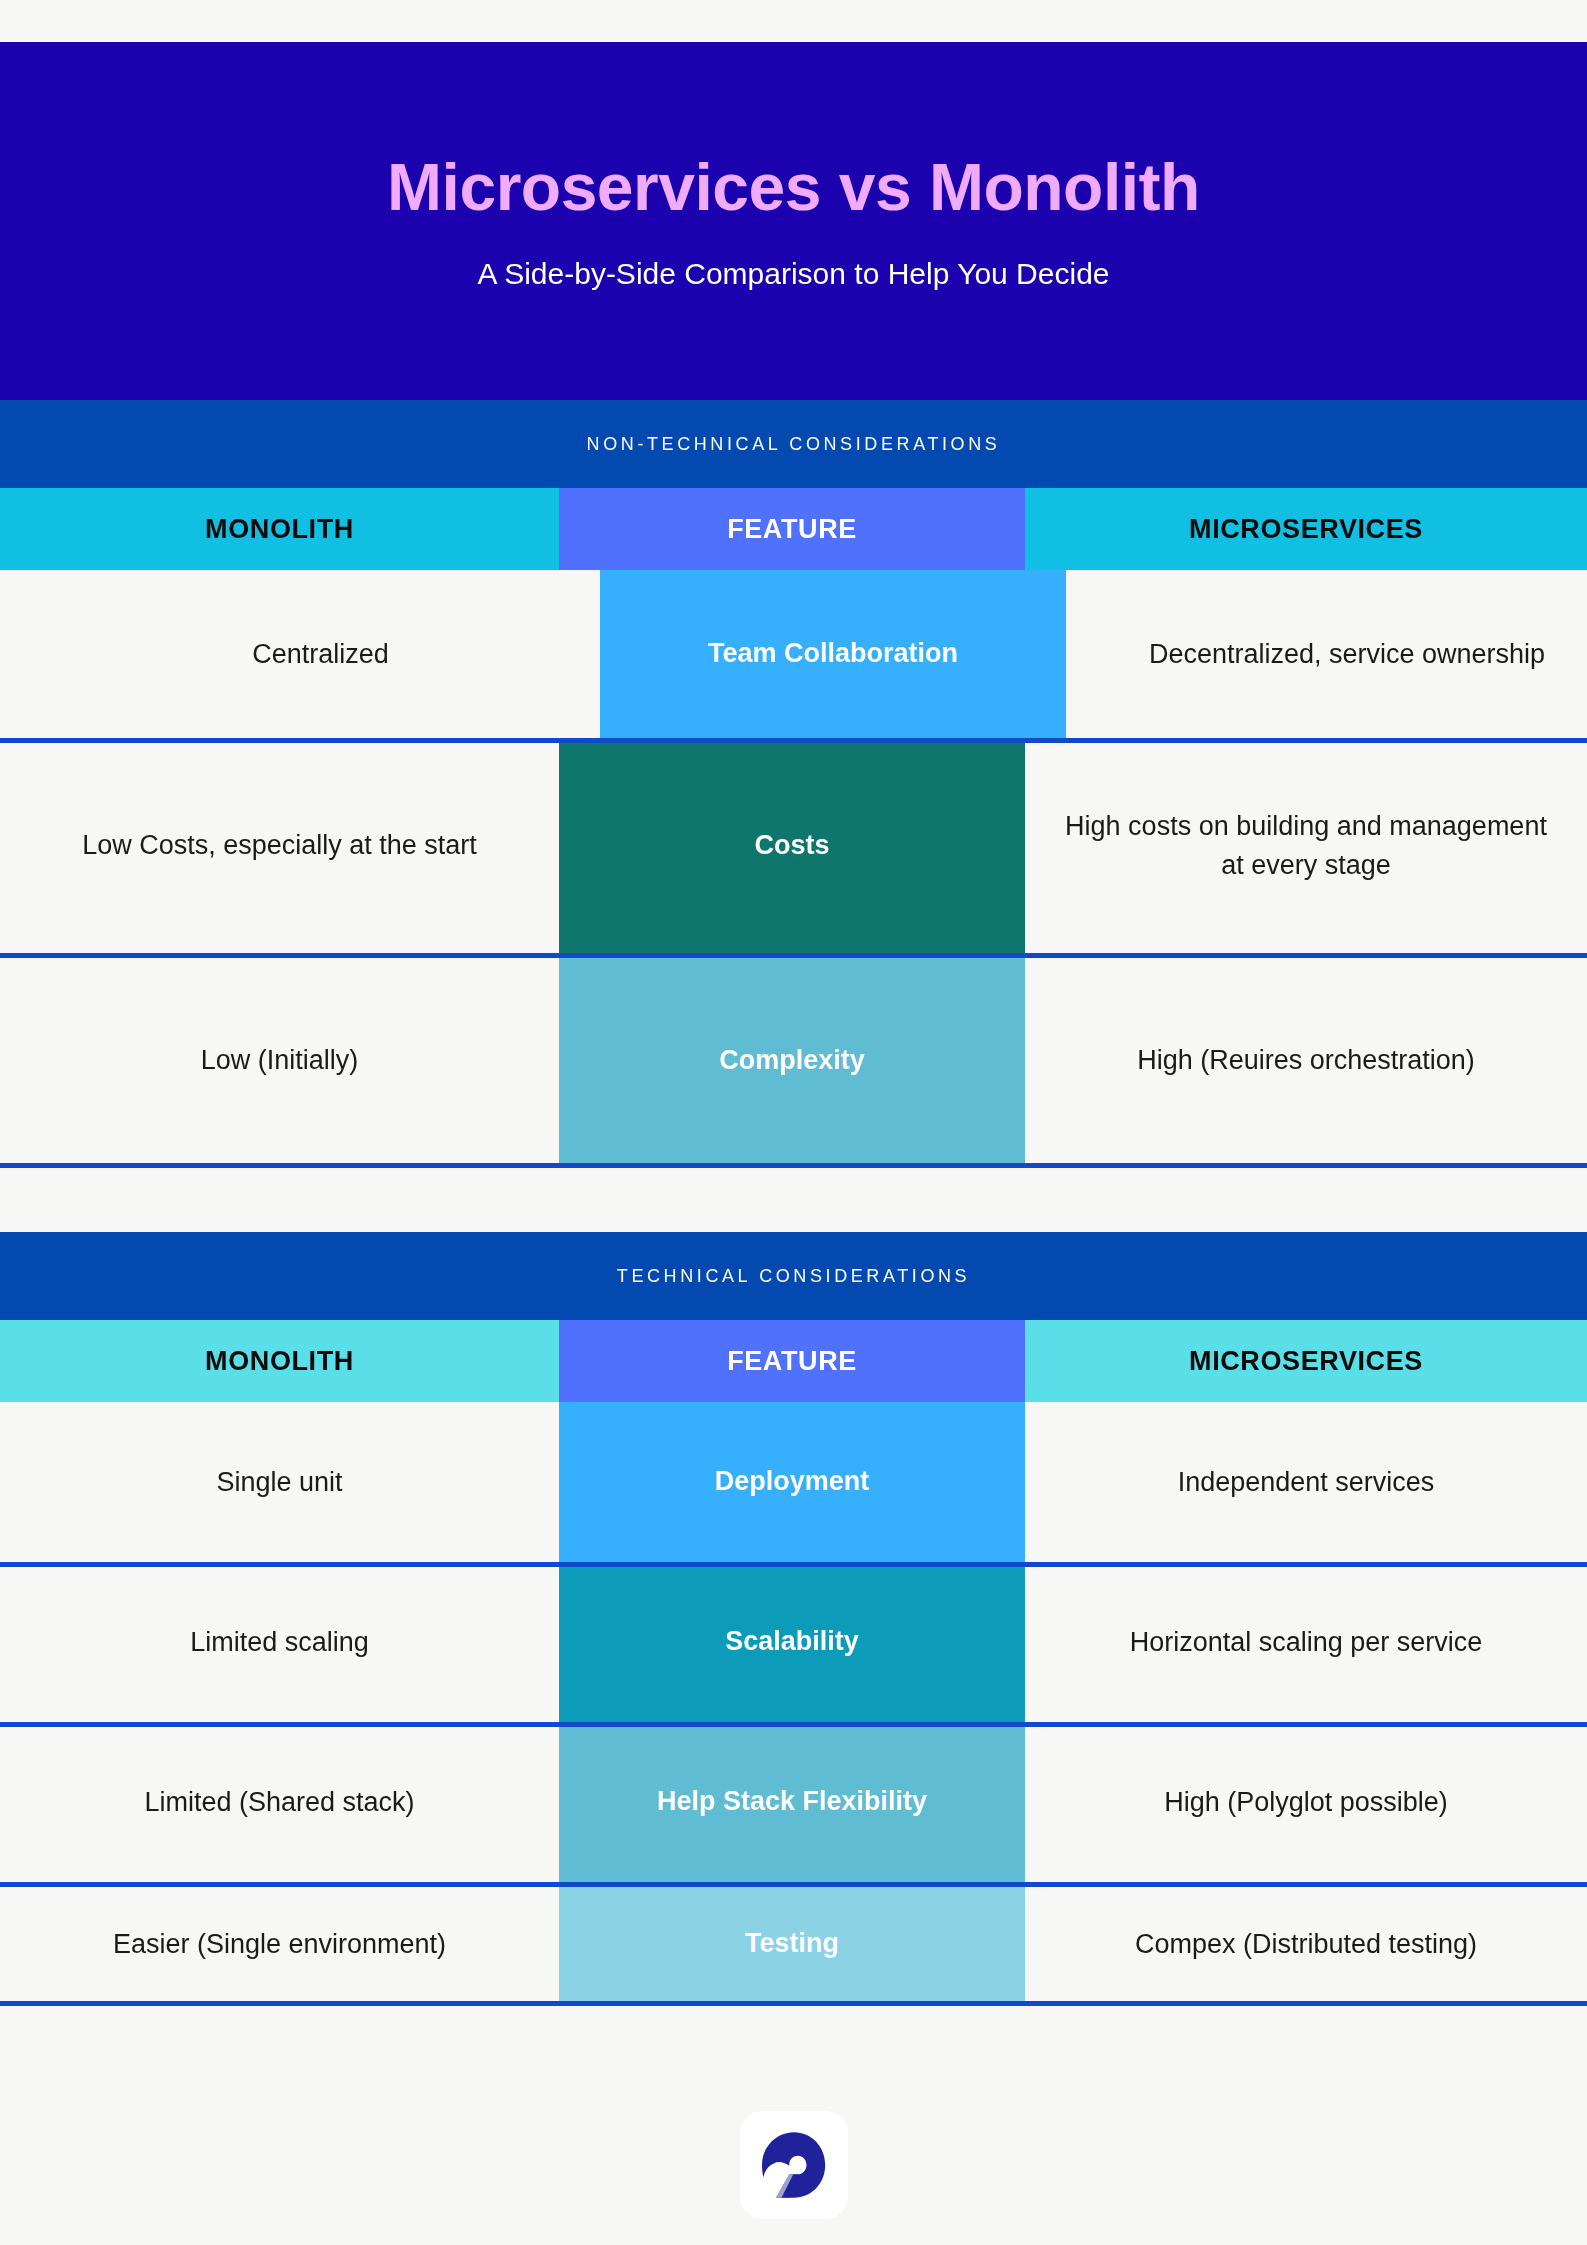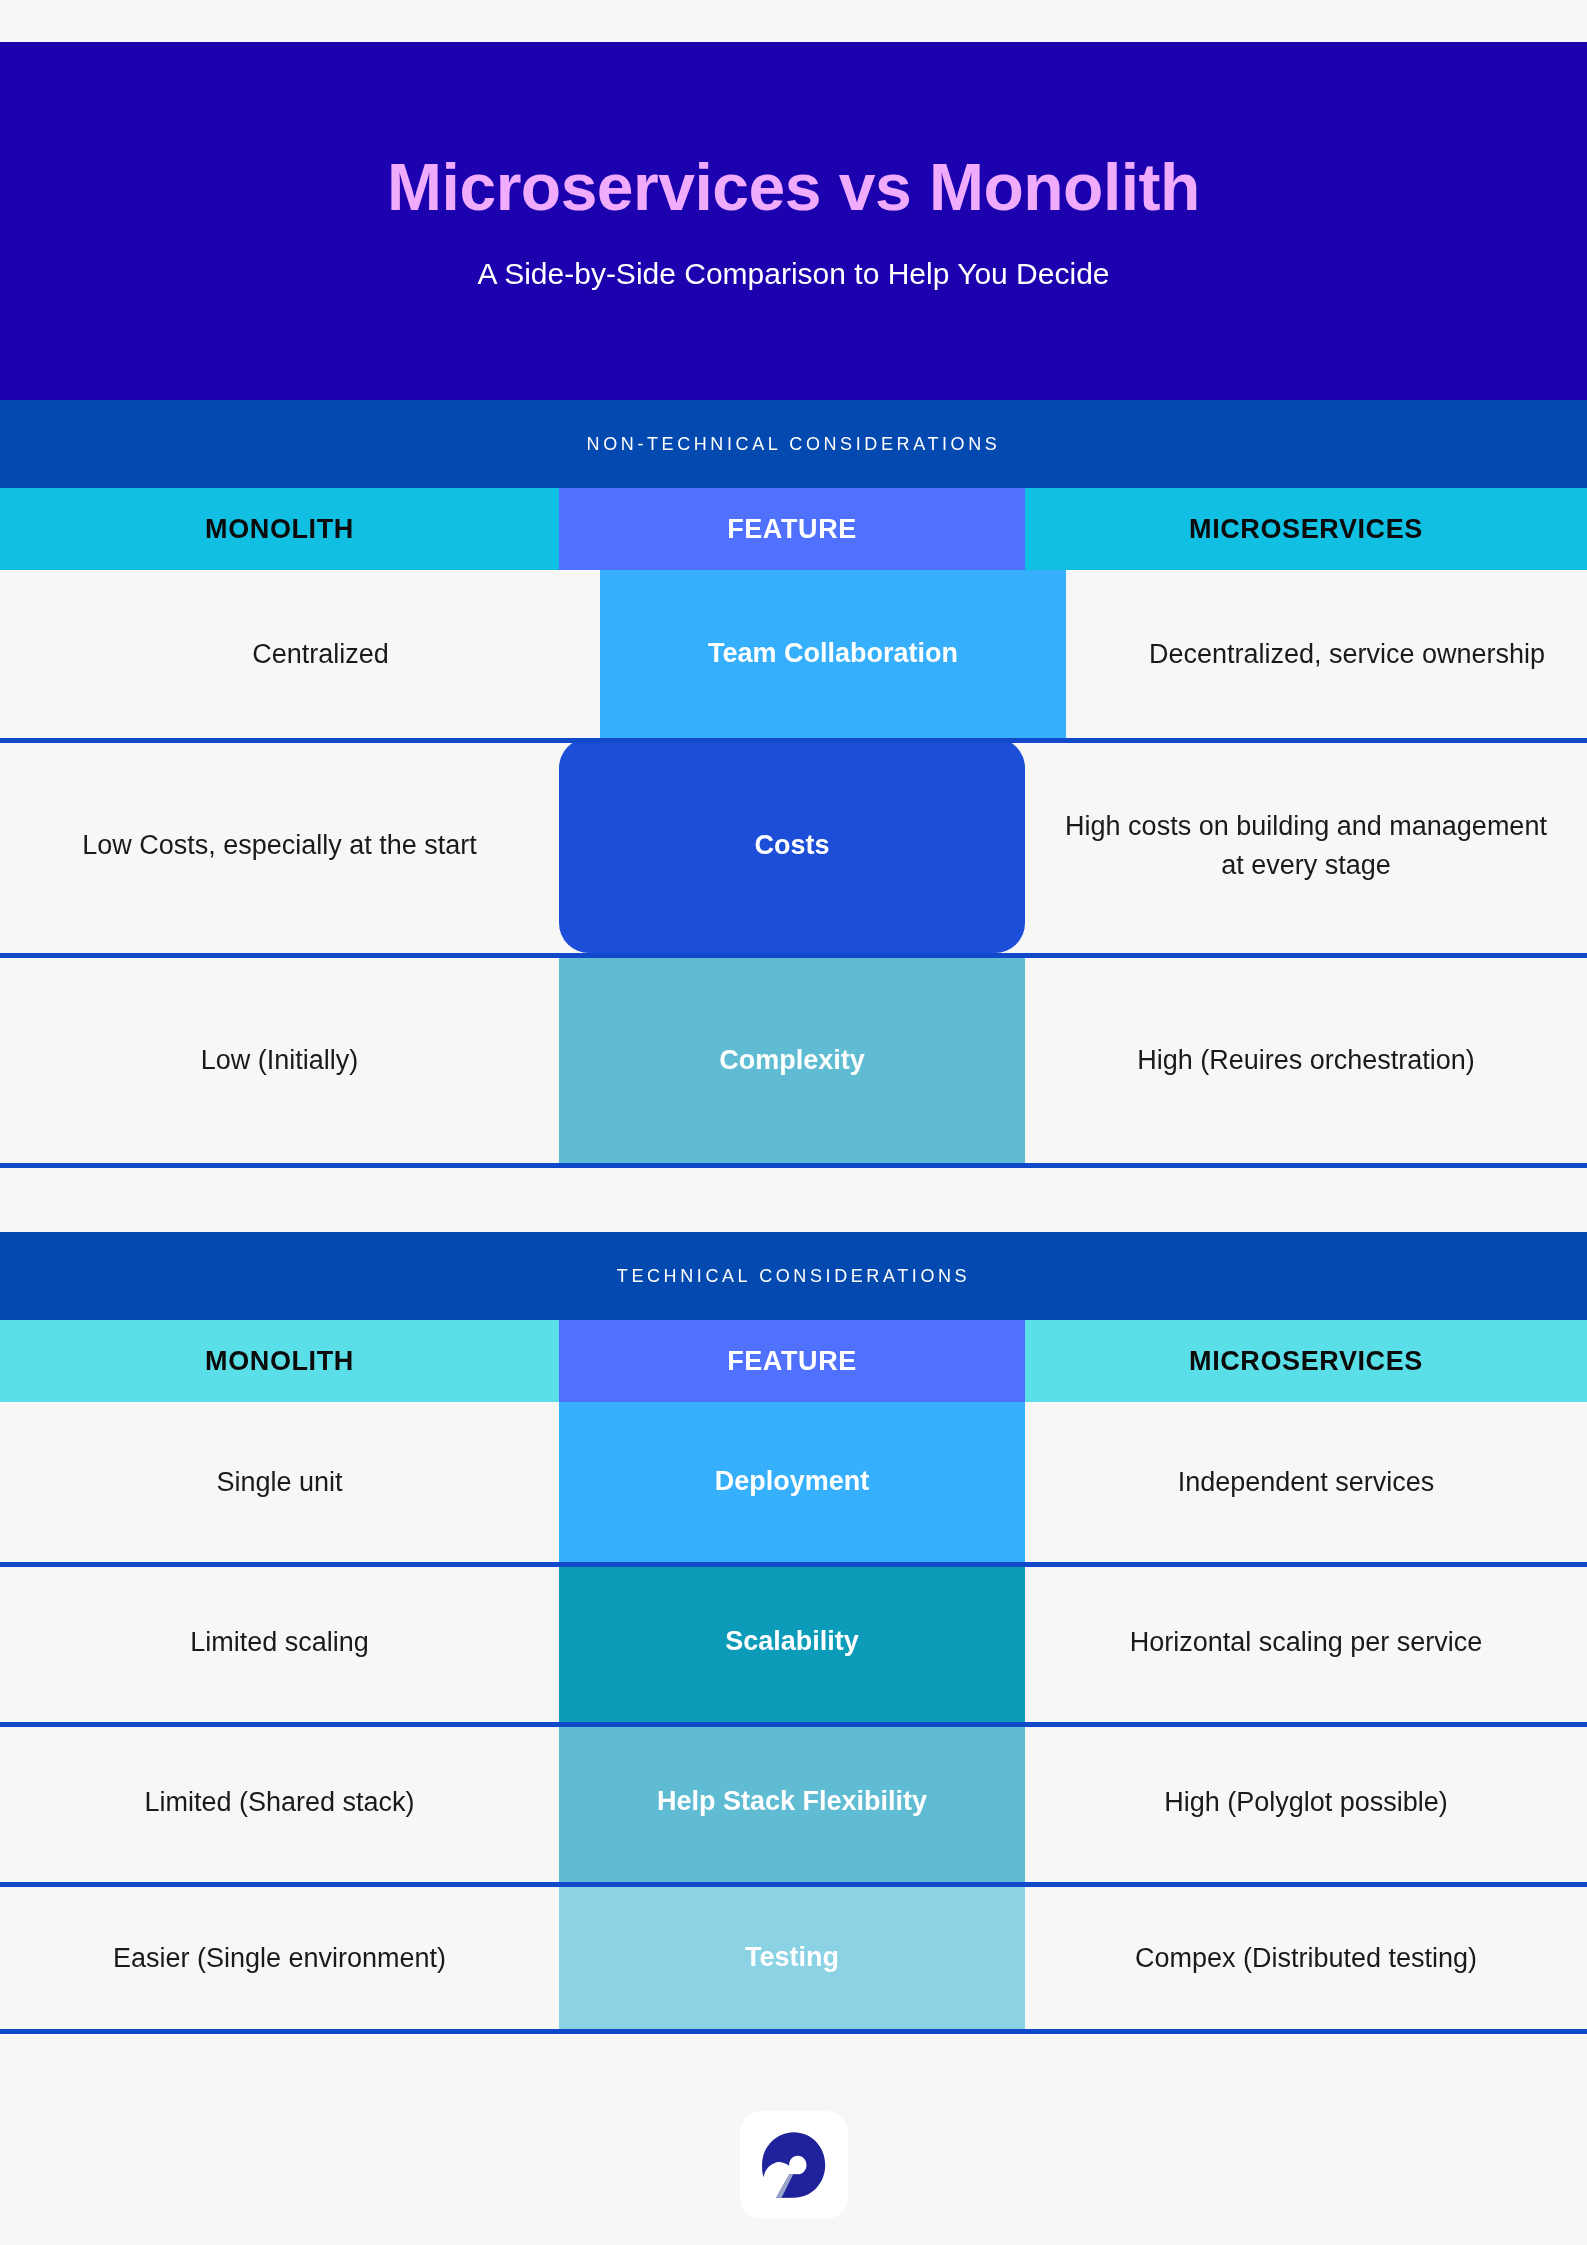--- a/index.html
+++ b/index.html
@@ -168,21 +168,21 @@
           <div class="cell hdr-feature">FEATURE</div>
           <div class="cell hdr-cell" style="background: rgb(17, 191, 226);">MICROSERVICES</div>
         </div>
         <div class="trow" style="height: 168px; padding-left: 41px;">
           <div class="cell side-cell">Centralized</div>
           <div class="cell feature-cell" style="background: rgb(54, 175, 252);">Team Collaboration</div>
           <div class="cell side-cell">Decentralized, service ownership</div>
         </div>
         <div class="trow" style="height: 215px;">
           <div class="cell side-cell">Low Costs, especially at the start</div>
-          <div class="cell feature-cell" style="background: #1d4ed8; border-radius: 30px;">Costs</div>
+          <div class="cell feature-cell" style="background: #0f766e;">Costs</div>
           <div class="cell side-cell">High costs on building and management at every stage</div>
           <div class="rule top"></div>
         </div>
         <div class="trow" style="height: 215px;">
           <div class="cell side-cell">Low (Initially)</div>
           <div class="cell feature-cell" style="background: rgb(95, 188, 211);">Complexity</div>
           <div class="cell side-cell">High (Reuires orchestration)</div>
           <div class="rule top"></div>
           <div class="rule bottom"></div>
         </div>
@@ -207,21 +207,21 @@
           <div class="cell feature-cell" style="background: rgb(12, 156, 185);">Scalability</div>
           <div class="cell side-cell">Horizontal scaling per service</div>
           <div class="rule top"></div>
         </div>
         <div class="trow" style="height: 160px;">
           <div class="cell side-cell">Limited (Shared stack)</div>
           <div class="cell feature-cell" style="background: rgb(95, 188, 211);">Help Stack Flexibility</div>
           <div class="cell side-cell">High (Polyglot possible)</div>
           <div class="rule top"></div>
         </div>
-        <div class="trow" style="height: 152px;">
+        <div class="trow" style="height: 124px;">
           <div class="cell side-cell">Easier (Single environment)</div>
           <div class="cell feature-cell" style="background: rgb(138, 210, 228);">Testing</div>
           <div class="cell side-cell">Compex (Distributed testing)</div>
           <div class="rule top"></div>
           <div class="rule bottom"></div>
         </div>
       </div>
     </div>
 
   <div class="footer" style="position:absolute; left:0; bottom:0;">

